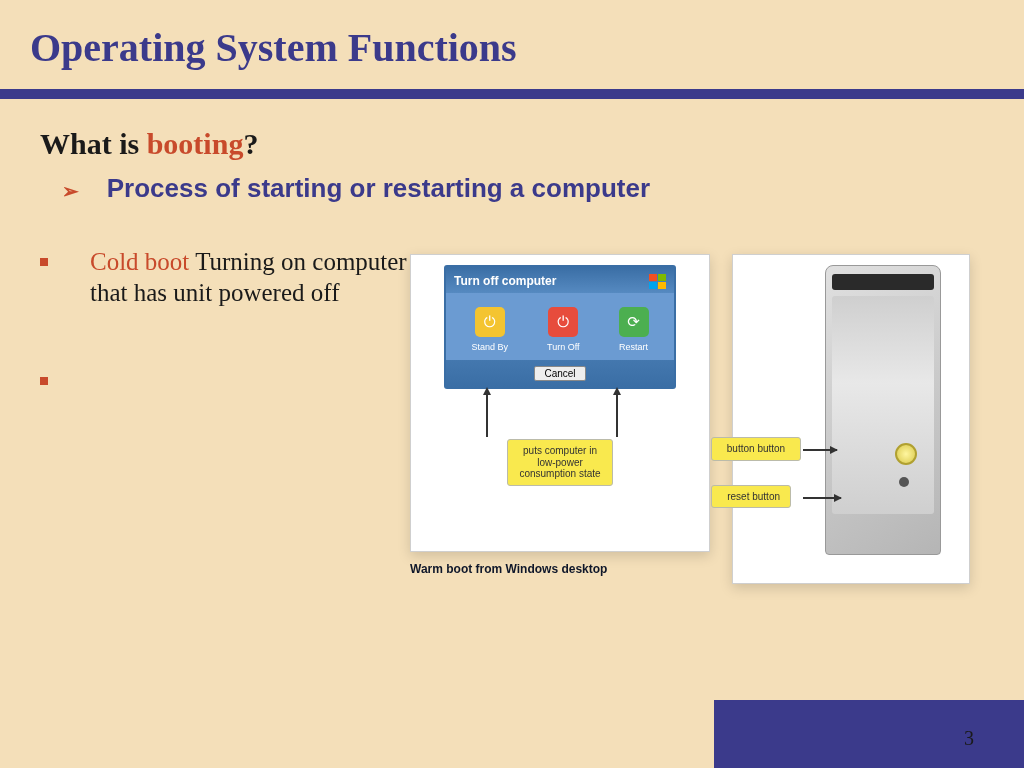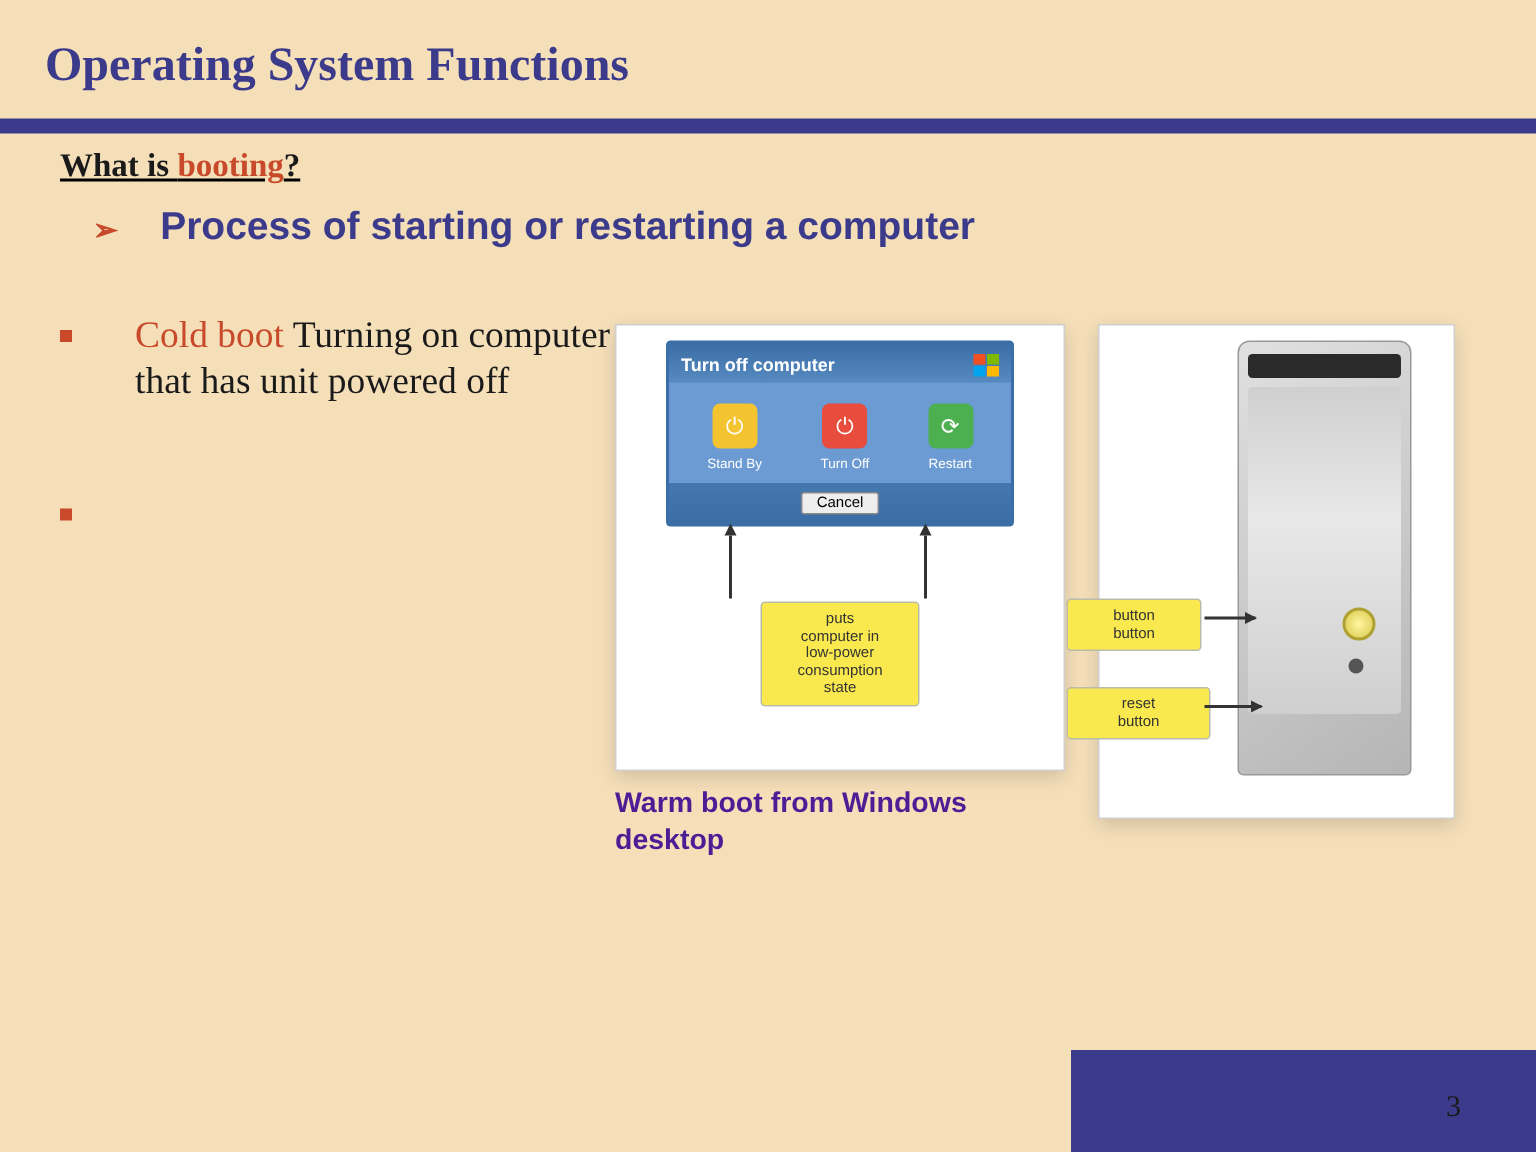--- a/index.html
+++ b/index.html
@@ -6,33 +6,32 @@
   body {
     width: 1024px;
     height: 768px;
     background: #f4dfb9;
     font-family: Georgia, 'Times New Roman', serif;
     position: relative;
     overflow: hidden;
   }
   .slide-title {
     color: #3b3a8b;
-    font-size: 32px;
+    font-size: 40px;
     font-weight: bold;
     padding: 24px 30px 18px 30px;
   }
   .title-rule {
     height: 10px;
     background: #3b3a8b;
   }
   .subtitle-row {
-    padding: 8px 0 8px 40px;
-    font-size: 22px;
-    font-weight: bold;
-    text-decoration: underline;
+    padding: 28px 0 8px 40px;
+    font-size: 30px;
+    font-weight: bold;
   }
   .subtitle-q1 { color: #1a1a1a; }
   .subtitle-q2 { color: #c84a2b; }
   .bullet-row {
     display: flex;
     align-items: flex-start;
     padding: 4px 0 14px 62px;
     font-family: Arial, Helvetica, sans-serif;
     font-size: 26px;
     font-weight: bold;
@@ -78,23 +77,23 @@
     box-shadow: 0 4px 12px rgba(0,0,0,0.15);
     display: flex;
     flex-direction: column;
     align-items: center;
     padding: 10px;
   }
   .panel-left { width: 300px; height: 298px; }
   .panel-right { width: 238px; height: 330px; }
   .caption {
     font-family: Arial, Helvetica, sans-serif;
-    font-size: 19px;
-    font-weight: bold;
-    color: #4c1d95;
+    font-size: 12px;
+    font-weight: bold;
+    color: #0f172a;
     margin-top: 10px;
     width: 250px;
     line-height: 1.3;
   }
 
   
   .dialog {
     width: 232px;
     background: #3a6ea5;
     border-radius: 3px;
@@ -180,27 +179,27 @@
     margin-top: 2px;
   }
   .yellow-label {
     background: #f9e94e;
     border: 1px solid #bba;
     border-radius: 3px;
     font-family: Arial, sans-serif;
     font-size: 10px;
     color: #333;
     text-align: center;
-    padding: 5px 22px;
+    padding: 5px 10px;
     line-height: 1.15;
   }
   .yl-1 { width: 106px; }
   .yl-2 { width: 88px; }
   .yl-3 { width: 90px; }
-  .yl-4 { width: 96px; }
+  .yl-4 { width: 80px; text-align: right; }
 
   
   .tower-wrap { position: relative; width: 180px; height: 308px; }
   .tower {
     width: 116px;
     height: 290px;
     background: linear-gradient(145deg, #e0e0e0, #b5b5b5);
     border: 1px solid #999;
     border-radius: 8px 8px 4px 4px;
     position: absolute;

